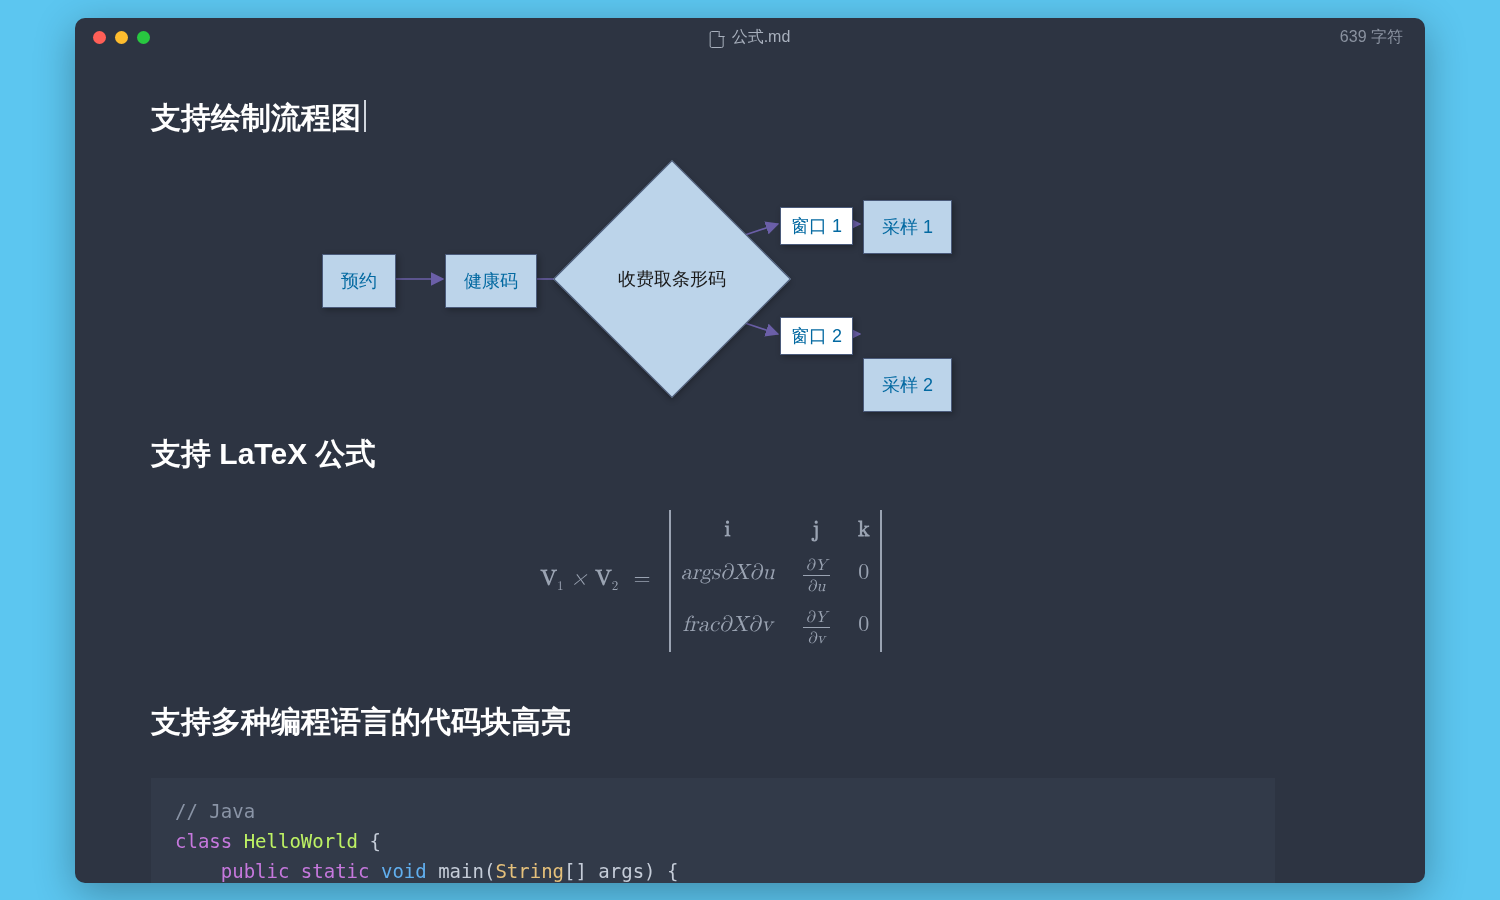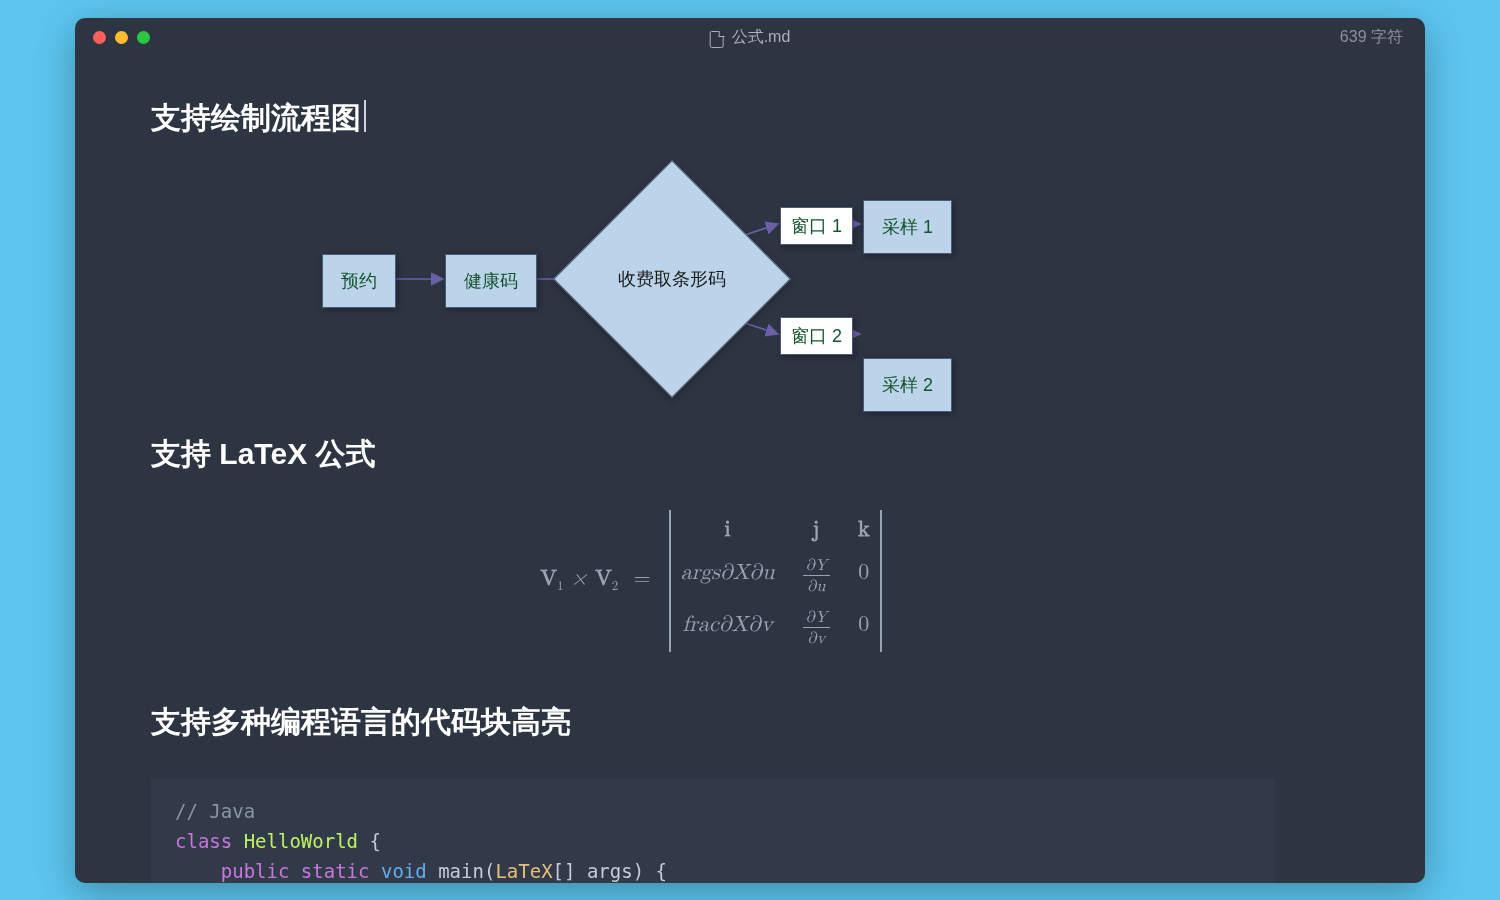--- a/index.html
+++ b/index.html
@@ -82,21 +82,21 @@
   
   .flowchart {
     position: relative;
     height: 210px;
     margin: 0 auto 50px auto;
     width: 830px;
   }
   .node {
     position: absolute;
     background: #bcd4ea;
-    color: #14532d;
+    color: #0369a1;
     font-size: 18px;
     border: 1px solid #4a5a7a;
     display: flex;
     align-items: center;
     justify-content: center;
     padding: 14px 18px;
     box-shadow: 2px 2px 6px rgba(0,0,0,0.3);
   }
   .node-white {
     background: #ffffff;
@@ -269,17 +269,17 @@
           </span>
           <span class="mbar"></span>
         </span>
       </div>
     </div>
 
     <h2>支持多种编程语言的代码块高亮</h2>
 
     <div class="code-block"><span class="c-comment">// Java</span>
 <span class="c-keyword">class</span> <span class="c-class">HelloWorld</span><span> {</span>
-    <span class="c-keyword">public</span> <span class="c-keyword">static</span> <span class="c-void">void</span> <span>main(</span><span class="c-param">LaTeX</span><span>[] args) {</span>
+    <span class="c-keyword">public</span> <span class="c-keyword">static</span> <span class="c-void">void</span> <span>main(</span><span class="c-param">String</span><span>[] args) {</span>
         </div>
 
   </div>
 </div>
 
 </body></html>

